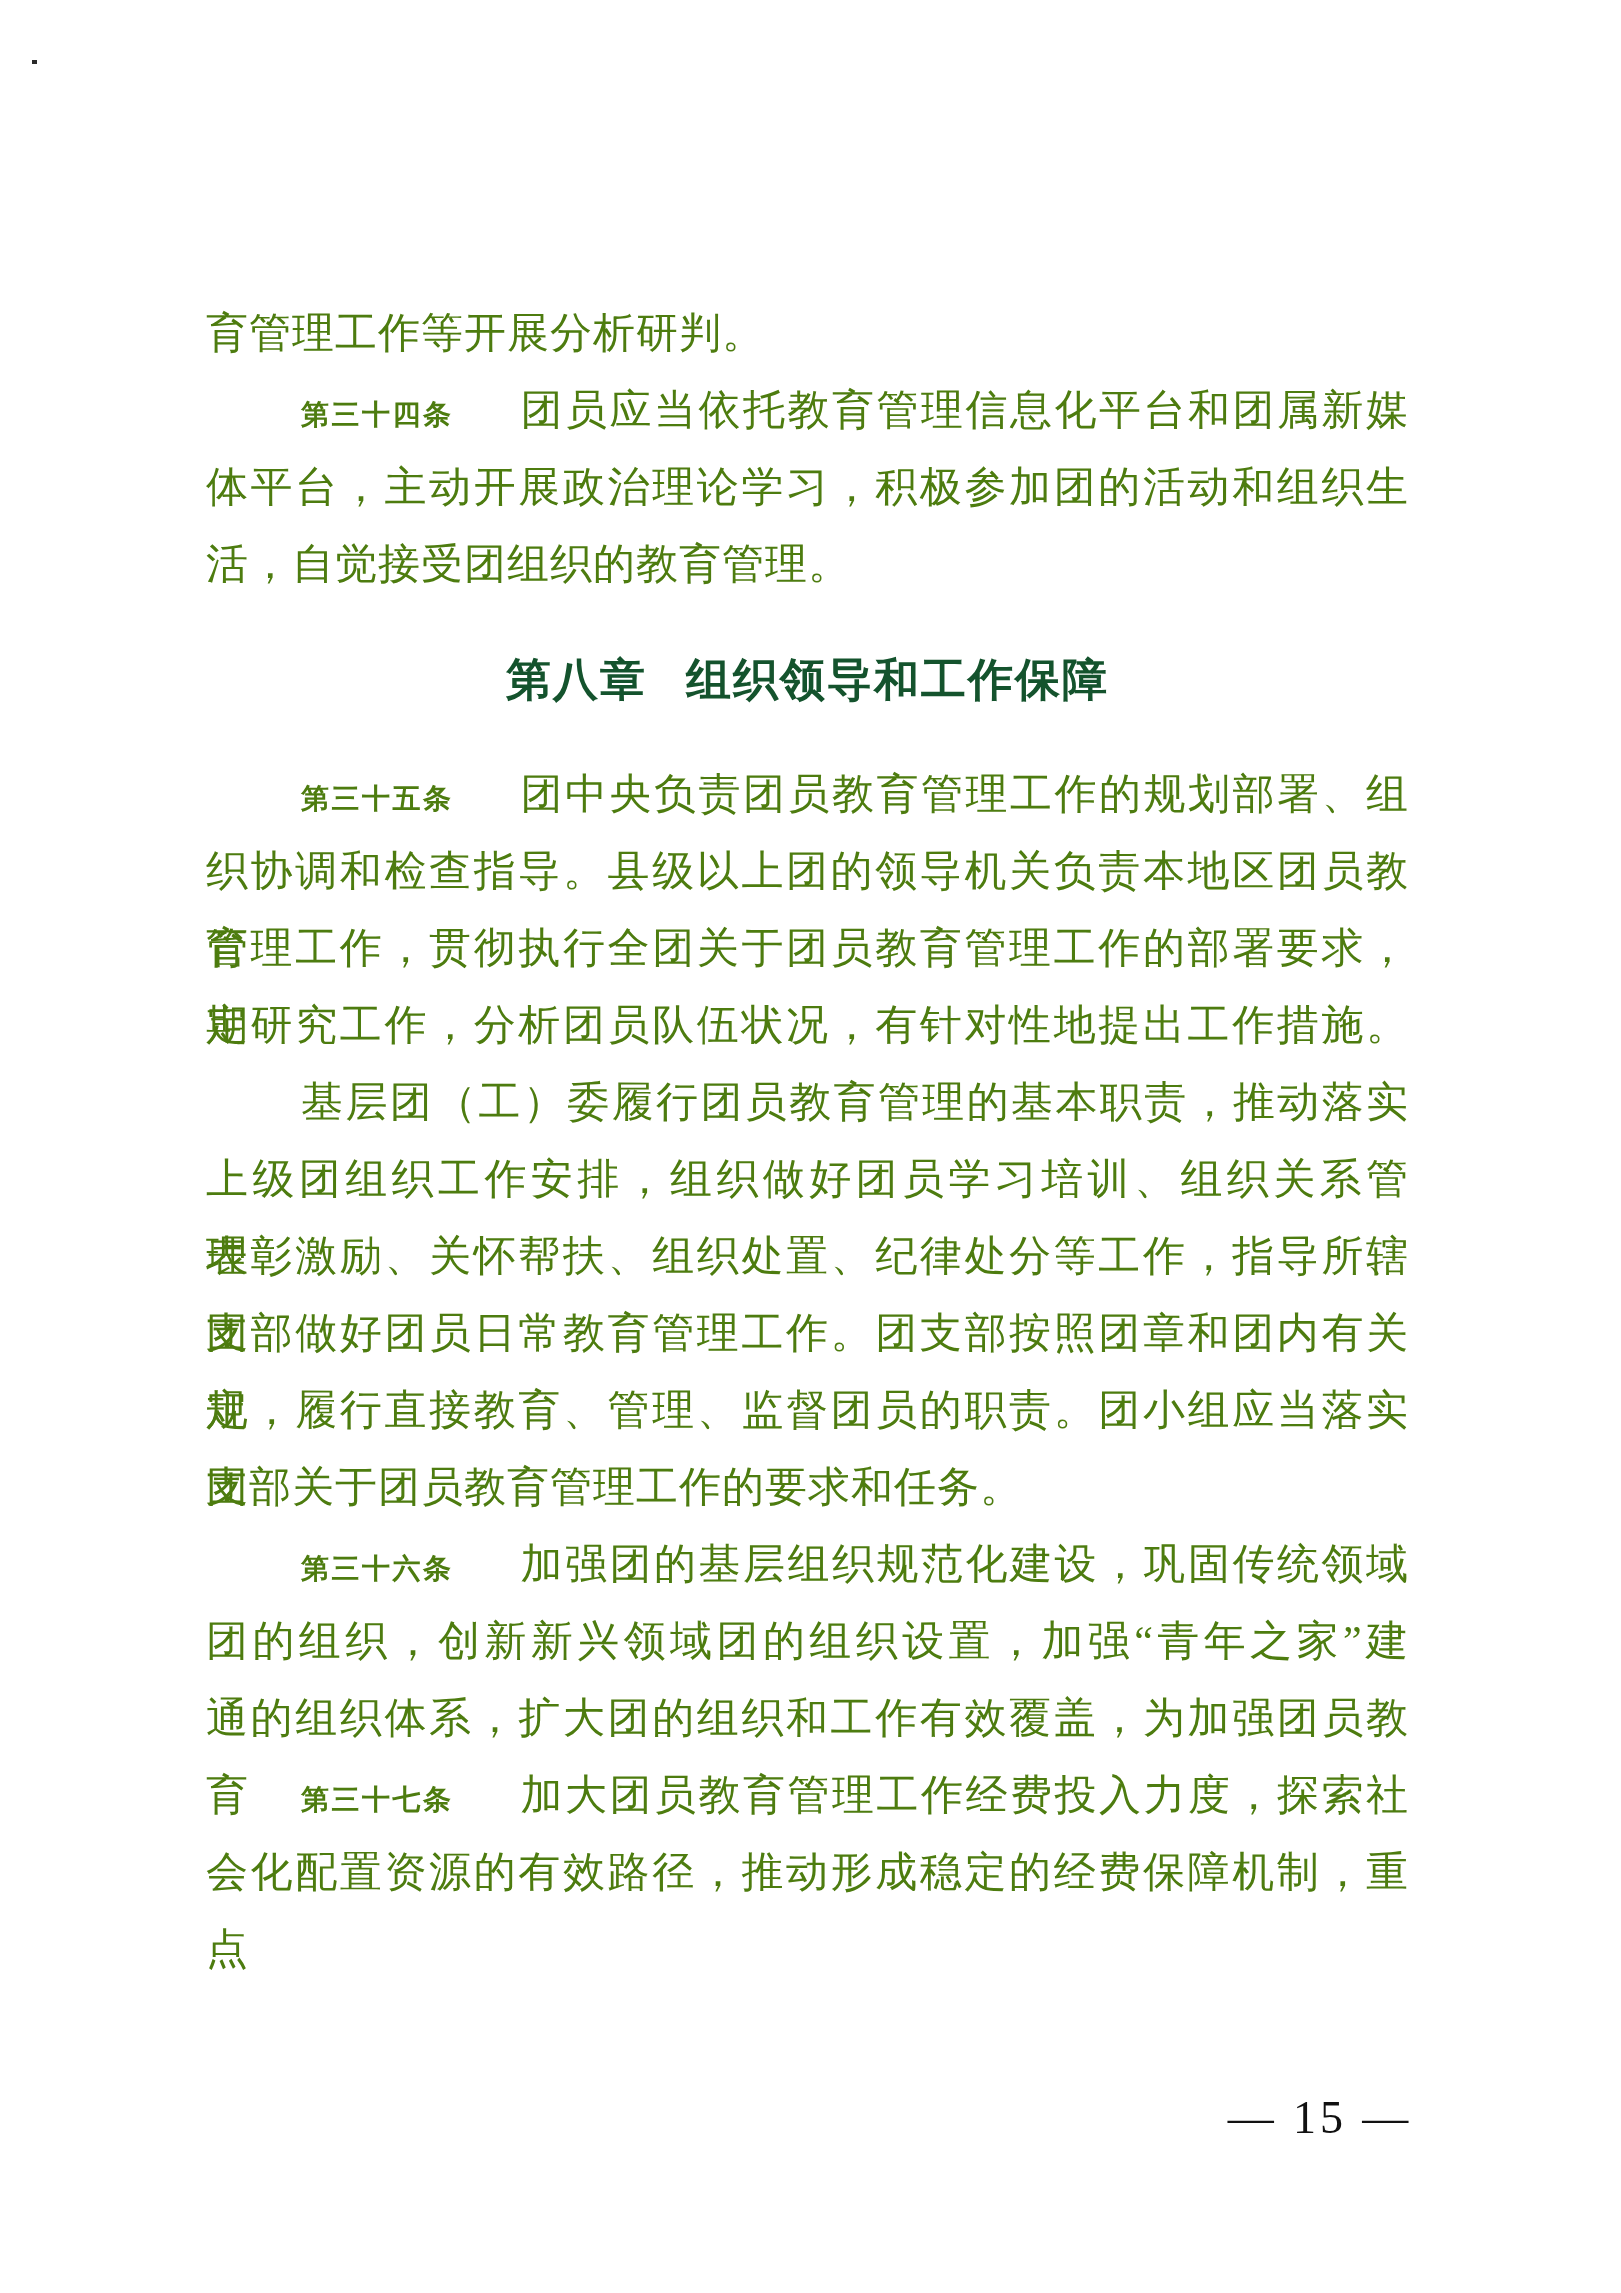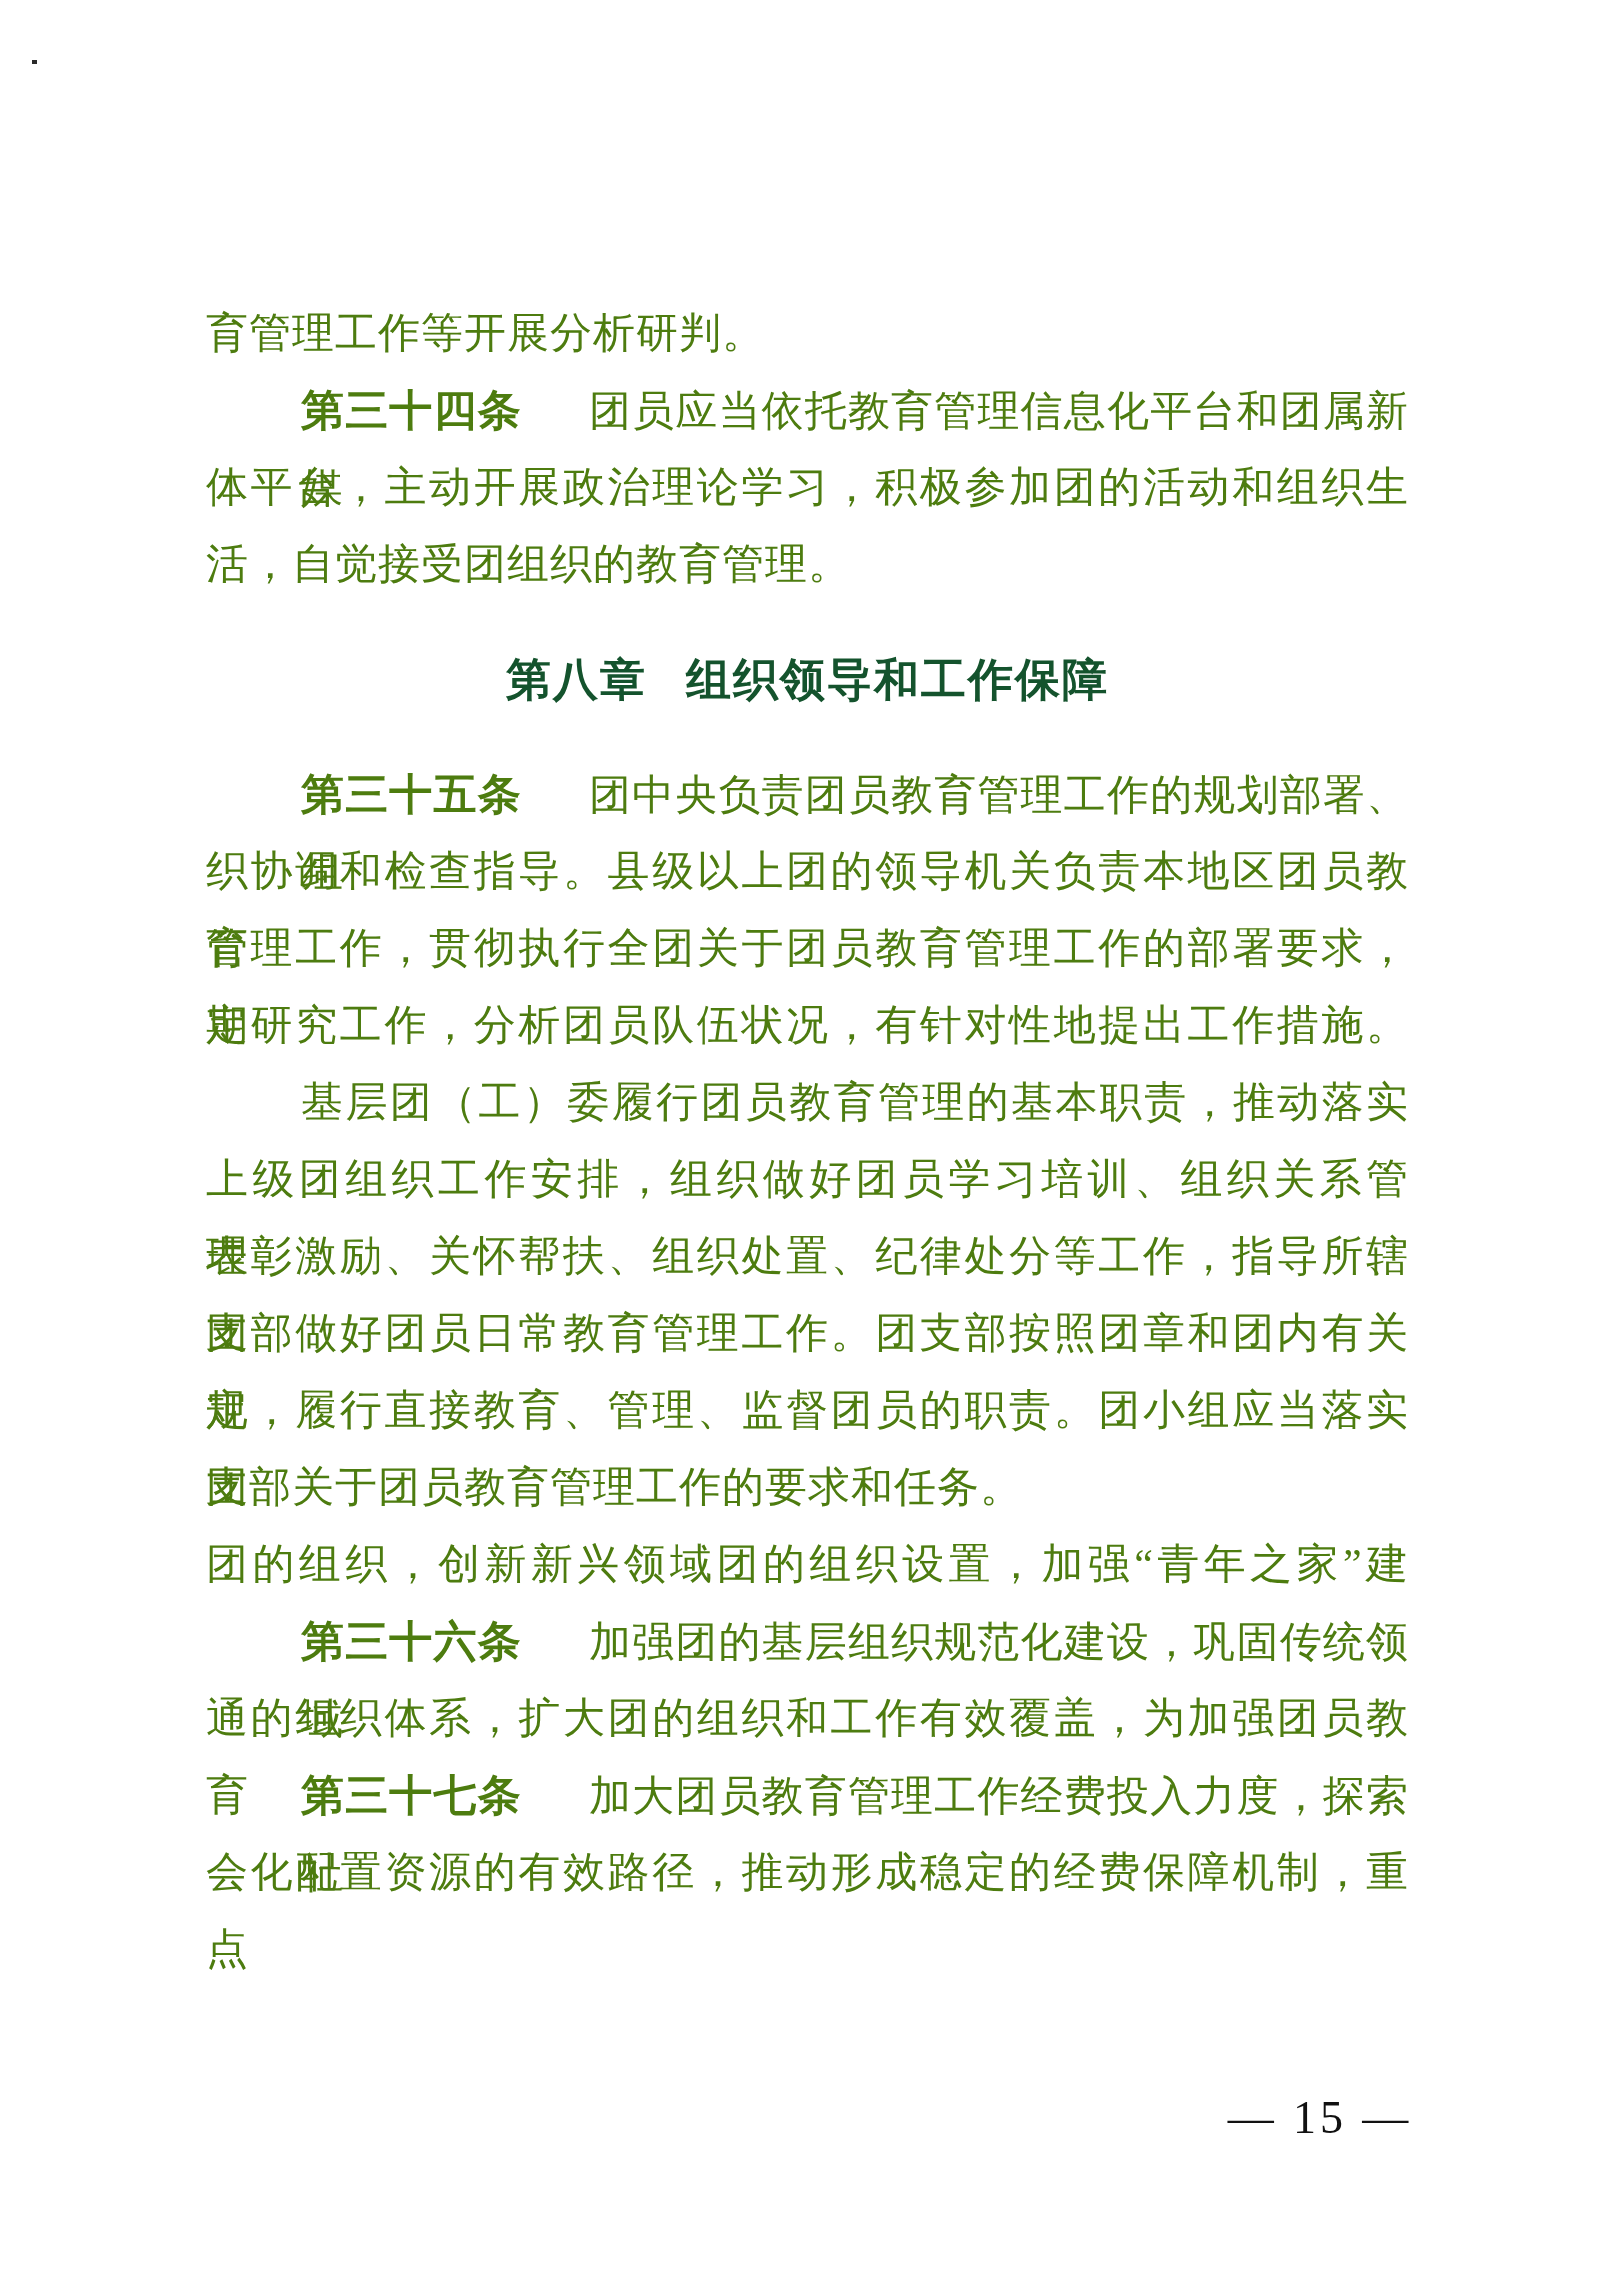--- a/index.html
+++ b/index.html
@@ -37,21 +37,21 @@
   }
   .line.j {
     text-align: justify;
     text-align-last: justify;
     white-space: normal;
   }
   .line.ind { padding-left: 95px; }
   .lead {
     font-family: Liberation Serif, serif;
     font-weight: 700;
-    font-size: 43px;
+    font-size: 28px;
     margin-right: 67px;
     letter-spacing: 1px;
   }
   .chapter-heading {
     height: 153px;
     display: flex;
     align-items: center;
     justify-content: center;
     font-family: "Liberation Sans", "DejaVu Sans", sans-serif;
     font-weight: 700;
@@ -108,23 +108,23 @@
     <div class="line j"><span>上级团组织工作安排，组织做好团员学习培训、组织关系管理、</span></div>
 
     <div class="line j"><span>表彰激励、关怀帮扶、组织处置、纪律处分等工作，指导所辖团</span></div>
 
     <div class="line j"><span>支部做好团员日常教育管理工作。团支部按照团章和团内有关规</span></div>
 
     <div class="line j"><span>定，履行直接教育、管理、监督团员的职责。团小组应当落实团</span></div>
 
     <div class="line"><span>支部关于团员教育管理工作的要求和任务。</span></div>
 
+    <div class="line j ind"><span class="lead">第三十六条</span><span>加强团的基层组织规范化建设，巩固传统领域</span></div>
+
     <div class="line j"><span>团的组织，创新新兴领域团的组织设置，加强“青年之家”建</span></div>
-
-    <div class="line j ind"><span class="lead">第三十六条</span><span>加强团的基层组织规范化建设，巩固传统领域</span></div>
 
 
     <div class="line j"><span>通的组织体系，扩大团的组织和工作有效覆盖，为加强团员教育</span></div>
 
 
     <div class="line j ind"><span class="lead">第三十七条</span><span>加大团员教育管理工作经费投入力度，探索社</span></div>
 
     <div class="line j"><span>会化配置资源的有效路径，推动形成稳定的经费保障机制，重点</span></div>
 
   </div>

